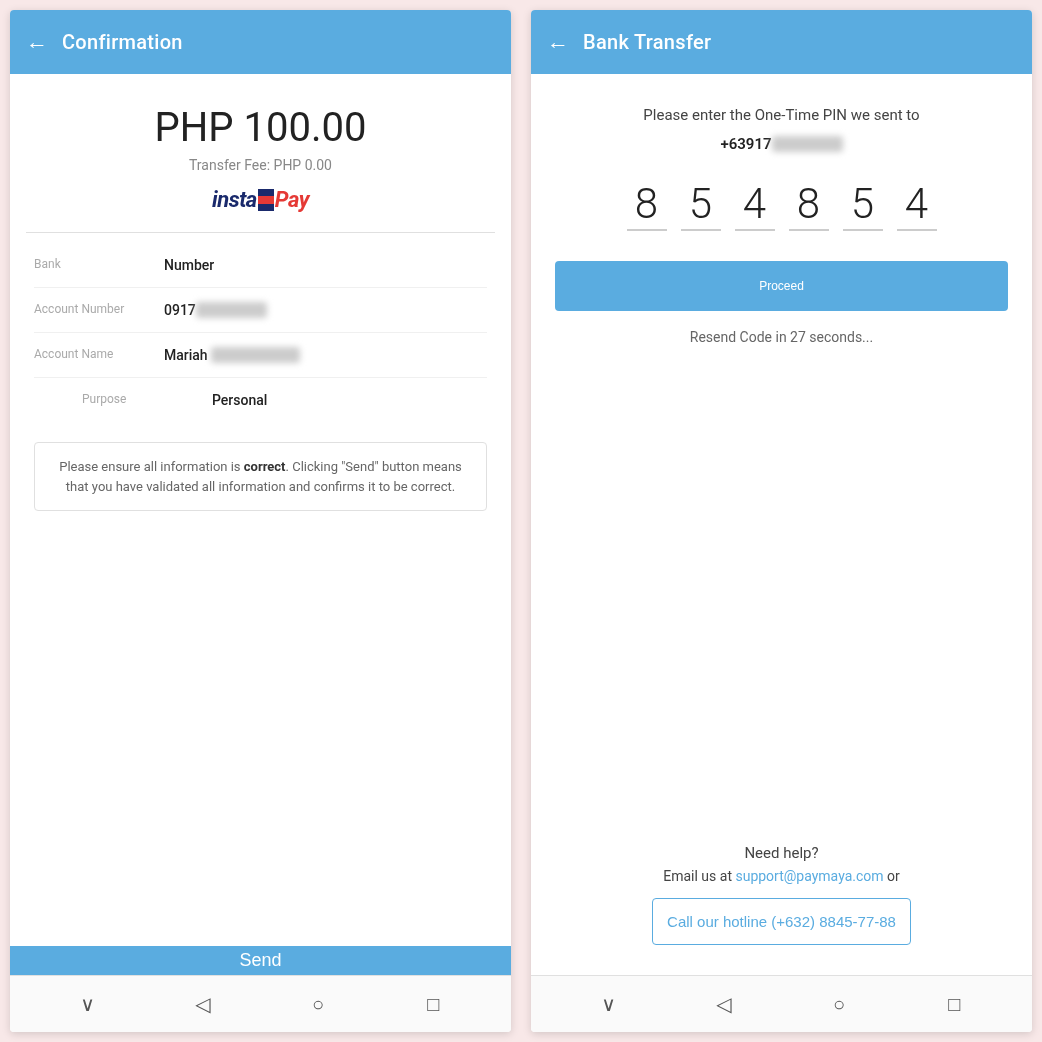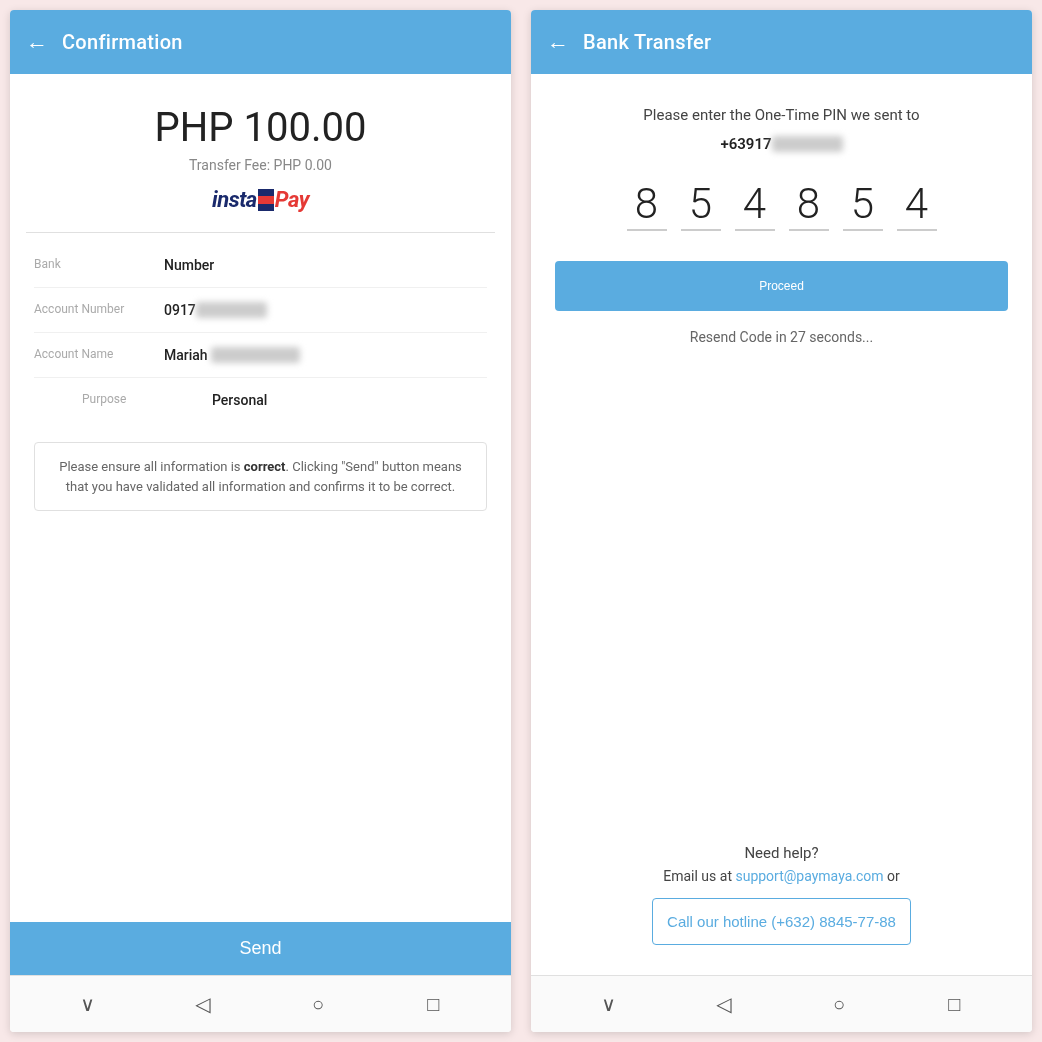--- a/index.html
+++ b/index.html
@@ -162,21 +162,21 @@
 
     .conf-notice strong {
       color: #333;
     }
 
     .send-btn {
       background: #5aace0;
       color: white;
       border: none;
       font-size: 18px;
-      padding: 16px;
+      padding: 4px;
       cursor: pointer;
       text-align: center;
       margin-top: auto;
     }
 
     
     .nav-bar {
       display: flex;
       flex-direction: row;
       justify-content: space-around;

